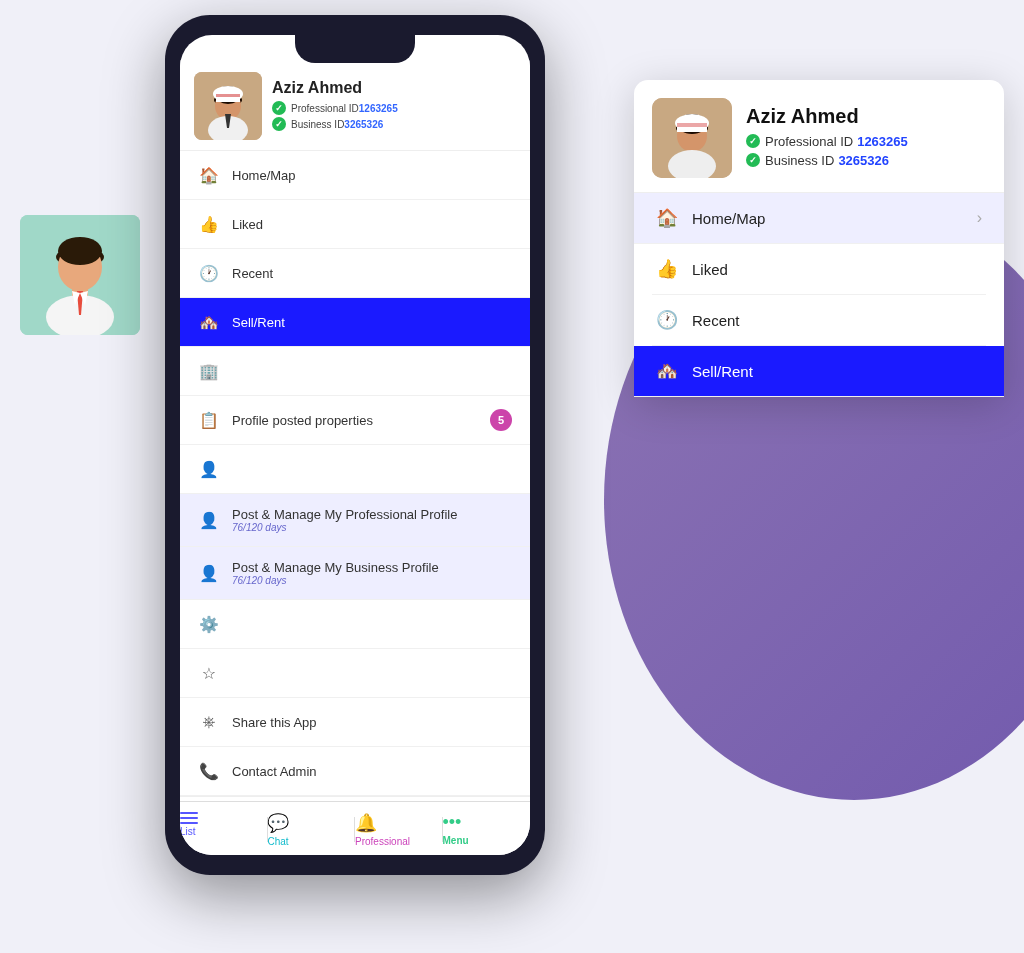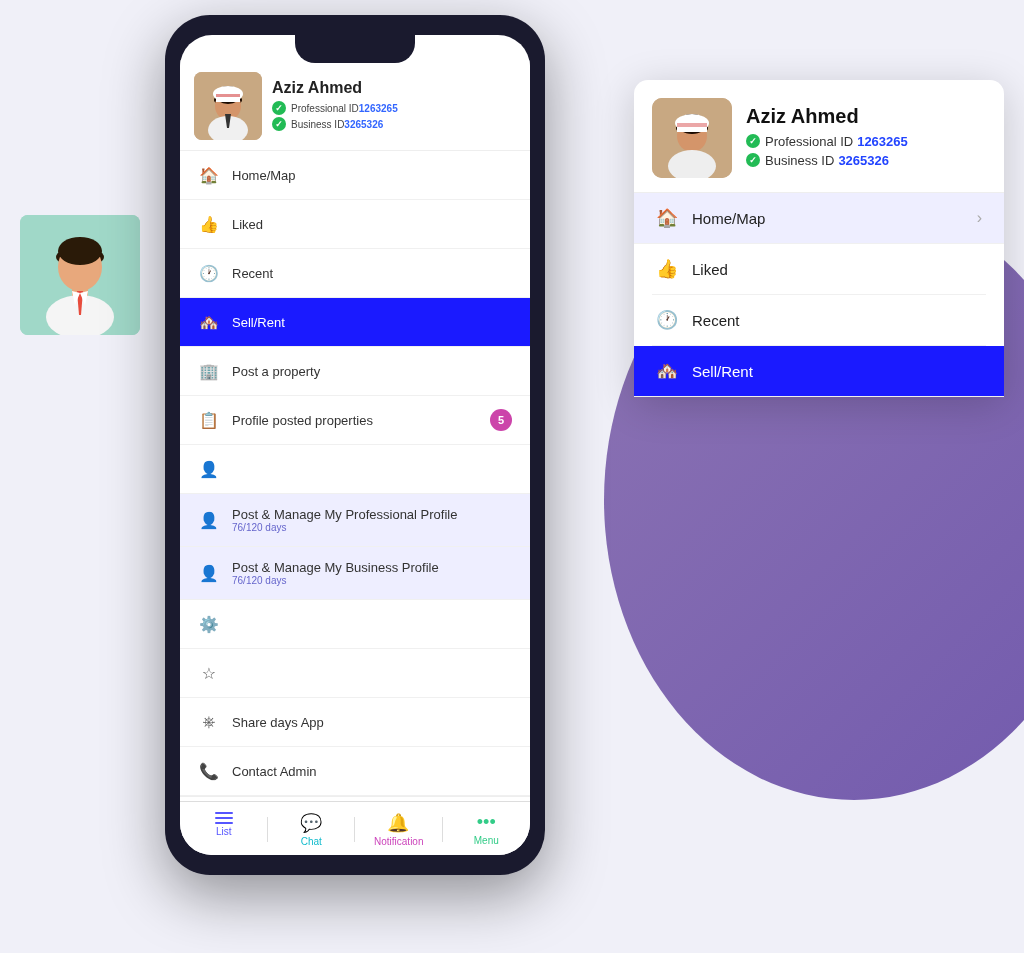--- a/index.html
+++ b/index.html
@@ -158,20 +158,21 @@
       color: #333;
       flex: 1;
     }
     .nav-sub {
       font-size: 10px;
       color: #888;
       display: block;
     }
     .nav-item.sub-item .nav-sub {
       color: #6666cc;
+      font-style: italic;
     }
     .badge {
       background: #cc44aa;
       color: #fff;
       border-radius: 50%;
       width: 22px;
       height: 22px;
       display: flex;
       align-items: center;
       justify-content: center;
@@ -190,21 +191,21 @@
     .tab-bar {
       display: flex;
       background: #fff;
       border-top: 1px solid #ddd;
       padding: 10px 0 8px;
     }
     .tab-item {
       flex: 1;
       display: flex;
       flex-direction: column;
-      align-items: center;
+      align-items: flex-start;
       cursor: pointer;
       position: relative;
     }
     .tab-item:not(:last-child)::after {
       content: '';
       position: absolute;
       right: 0;
       top: 15%;
       height: 70%;
       width: 1px;
@@ -216,21 +217,21 @@
     }
     .tab-label {
       font-size: 10px;
       color: #888;
     }
     .tab-item.tab-chat .tab-icon { color: #11bbcc; }
     .tab-item.tab-chat .tab-label { color: #11bbcc; }
     .tab-item.tab-notif .tab-icon { color: #cc44bb; }
     .tab-item.tab-notif .tab-label { color: #cc44bb; }
     .tab-item.tab-menu .tab-icon { color: #33cc88; }
-    .tab-item.tab-menu .tab-label { color: #33cc88; }
+    .tab-item.tab-menu .tab-label { color: #33cc88; font-weight: bold; }
     .tab-icon-list {
       display: flex;
       flex-direction: column;
       gap: 3px;
       margin-bottom: 2px;
     }
     .list-line {
       width: 18px;
       height: 2px;
       background: #5555ff;
@@ -413,21 +414,20 @@
         <span class="nav-label">Recent</span>
       </div>
 
       <div class="nav-item active">
         <span class="nav-icon">🏘️</span>
         <span class="nav-label">Sell/Rent</span>
       </div>
 
       <div class="nav-item">
         <span class="nav-icon">🏢</span>
-        <span class="nav-label">Post a property</span>
       </div>
 
       <div class="nav-item">
         <span class="nav-icon">📋</span>
         <span class="nav-label">Profile posted properties</span>
         <span class="badge">5</span>
       </div>
 
       <div class="nav-item">
         <span class="nav-icon">👤</span>
@@ -452,21 +452,21 @@
       <div class="nav-item">
         <span class="nav-icon">⚙️</span>
       </div>
 
       <div class="nav-item">
         <span class="nav-icon">☆</span>
       </div>
 
       <div class="nav-item">
         <span class="nav-icon">⎈</span>
-        <span class="nav-label">Share days App</span>
+        <span class="nav-label">Share this App</span>
       </div>
 
       <div class="nav-item">
         <span class="nav-icon">📞</span>
         <span class="nav-label">Contact Admin</span>
       </div>
 
       <div class="follow-section">
         
         
@@ -481,21 +481,21 @@
           <div class="list-line"></div>
         </div>
         <span class="tab-label" style="color:#5555ff;">List</span>
       </div>
       <div class="tab-item tab-chat">
         <span class="tab-icon">💬</span>
         <span class="tab-label">Chat</span>
       </div>
       <div class="tab-item tab-notif">
         <span class="tab-icon">🔔</span>
-        <span class="tab-label">Notification</span>
+        <span class="tab-label">Professional</span>
       </div>
       <div class="tab-item tab-menu">
         <span class="tab-icon">•••</span>
         <span class="tab-label">Menu</span>
       </div>
     </div>
 
   </div>
 </div>
 

